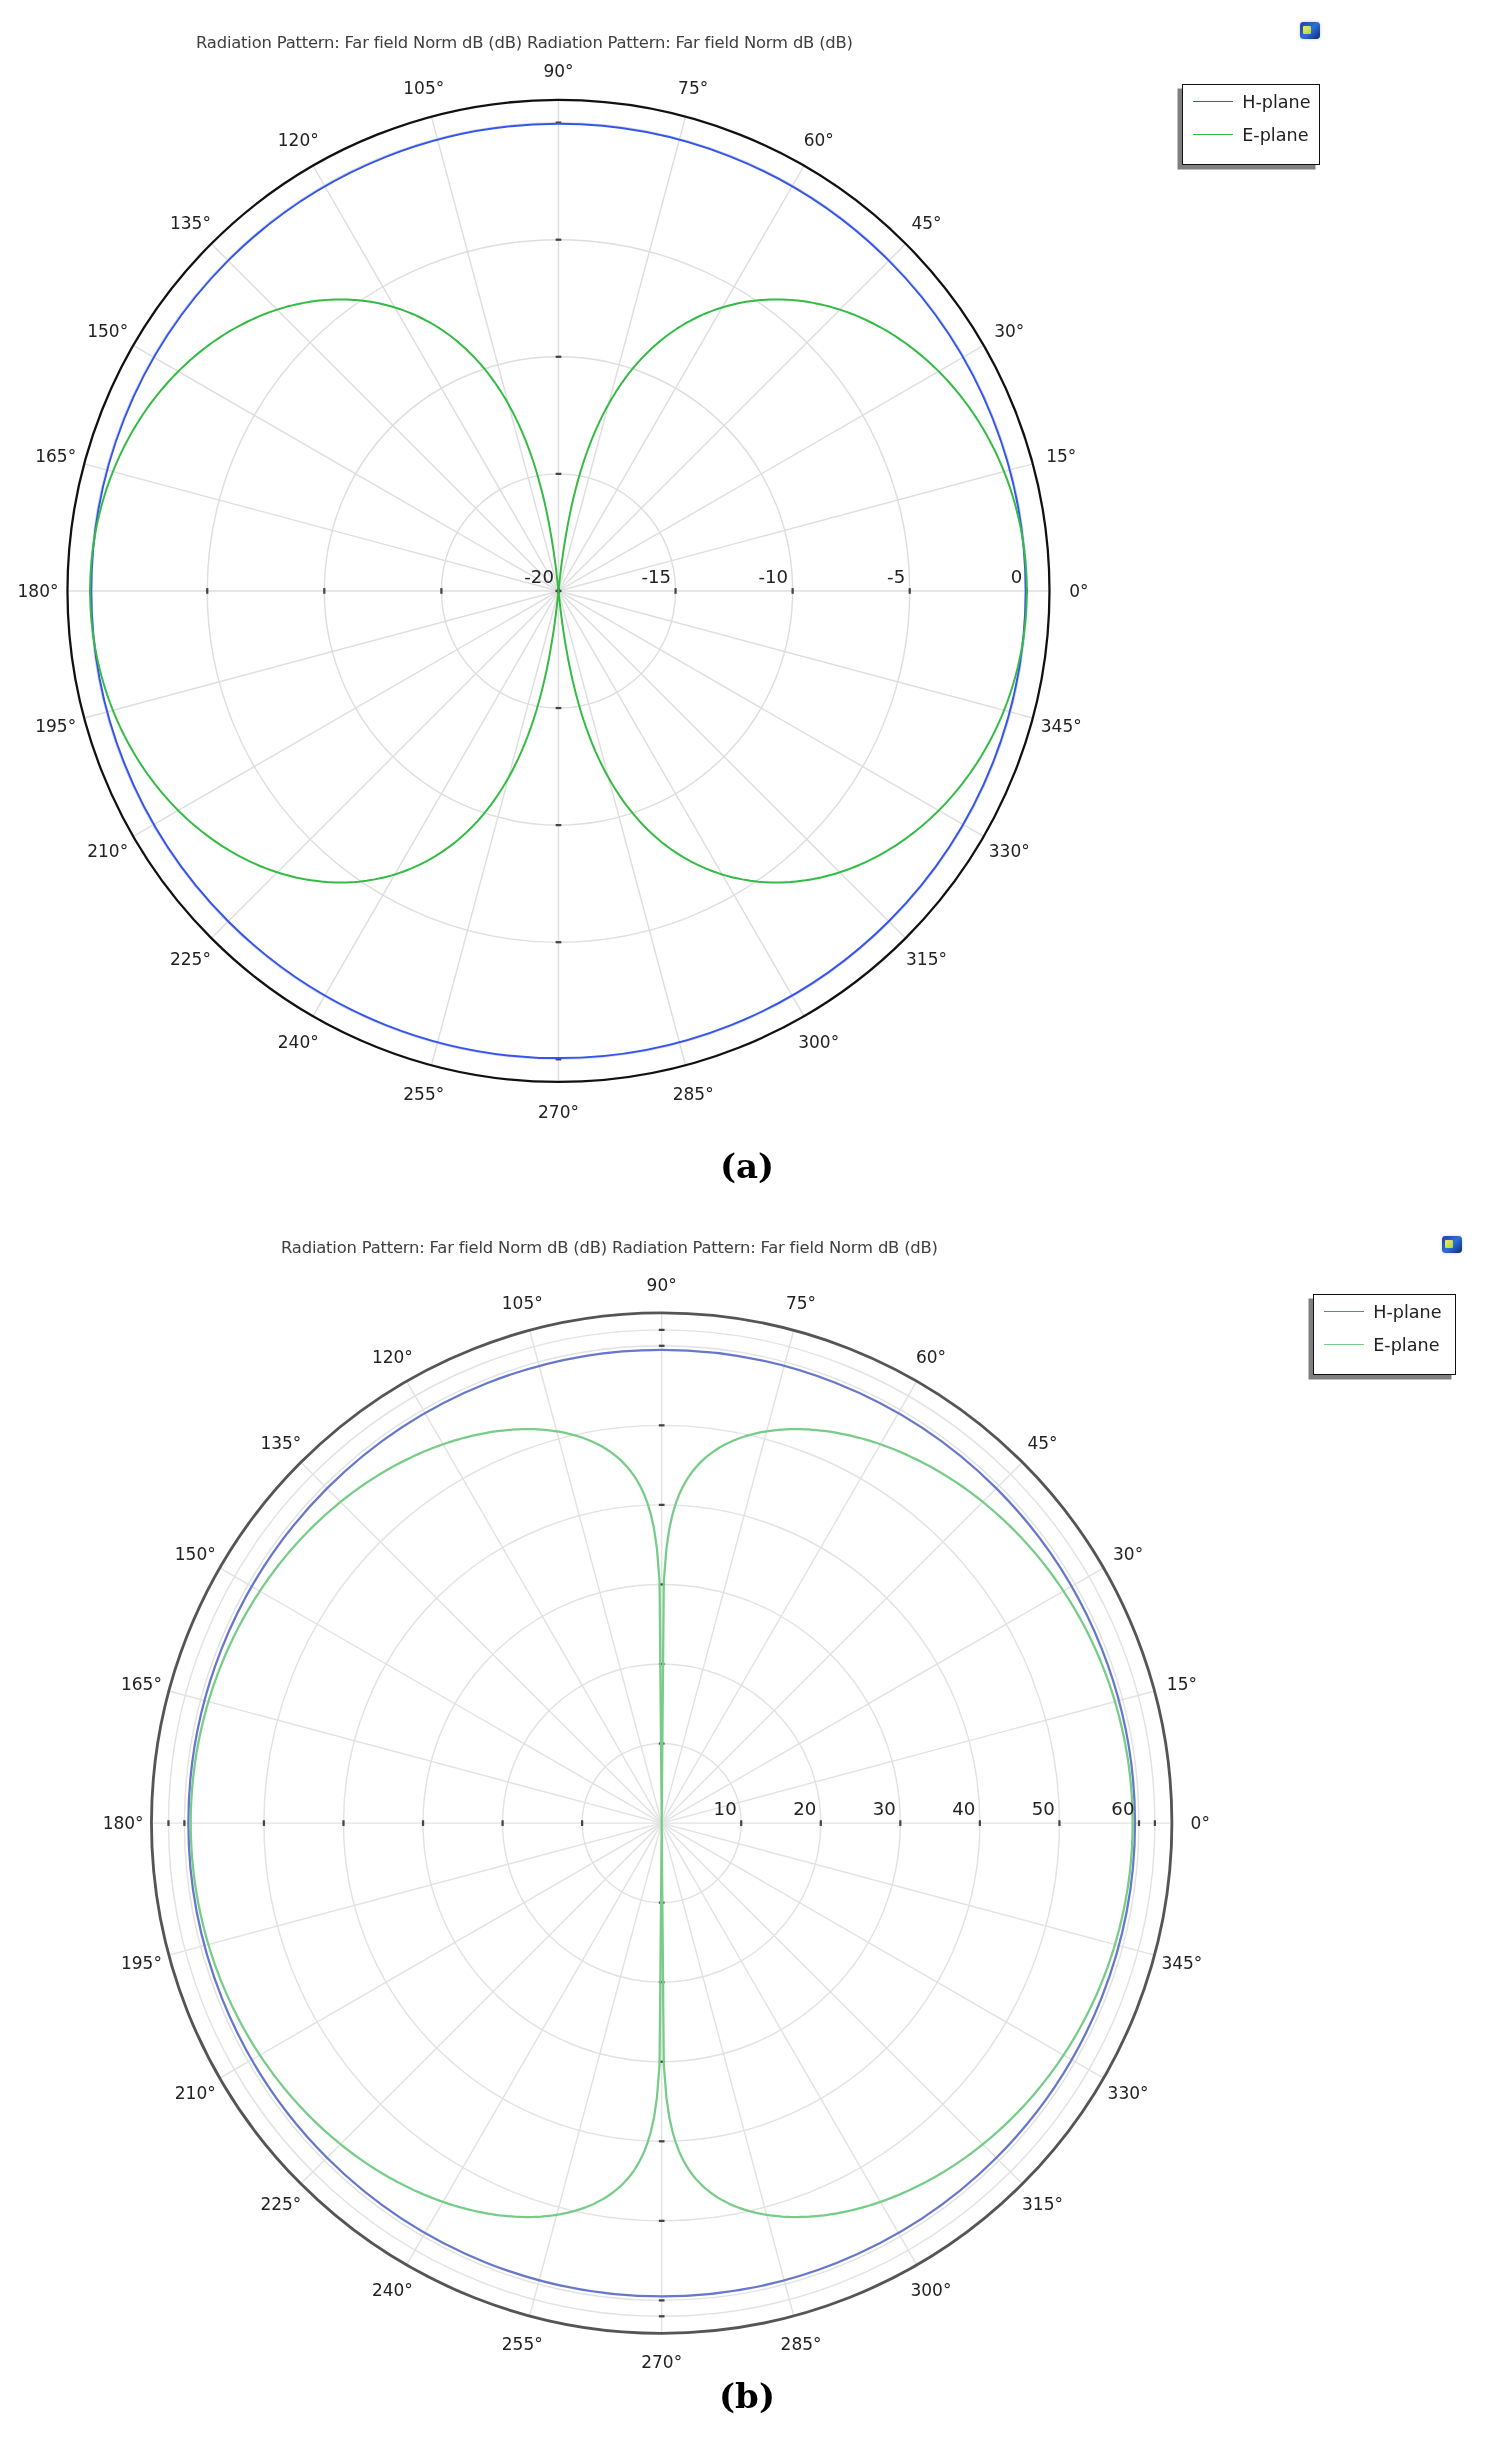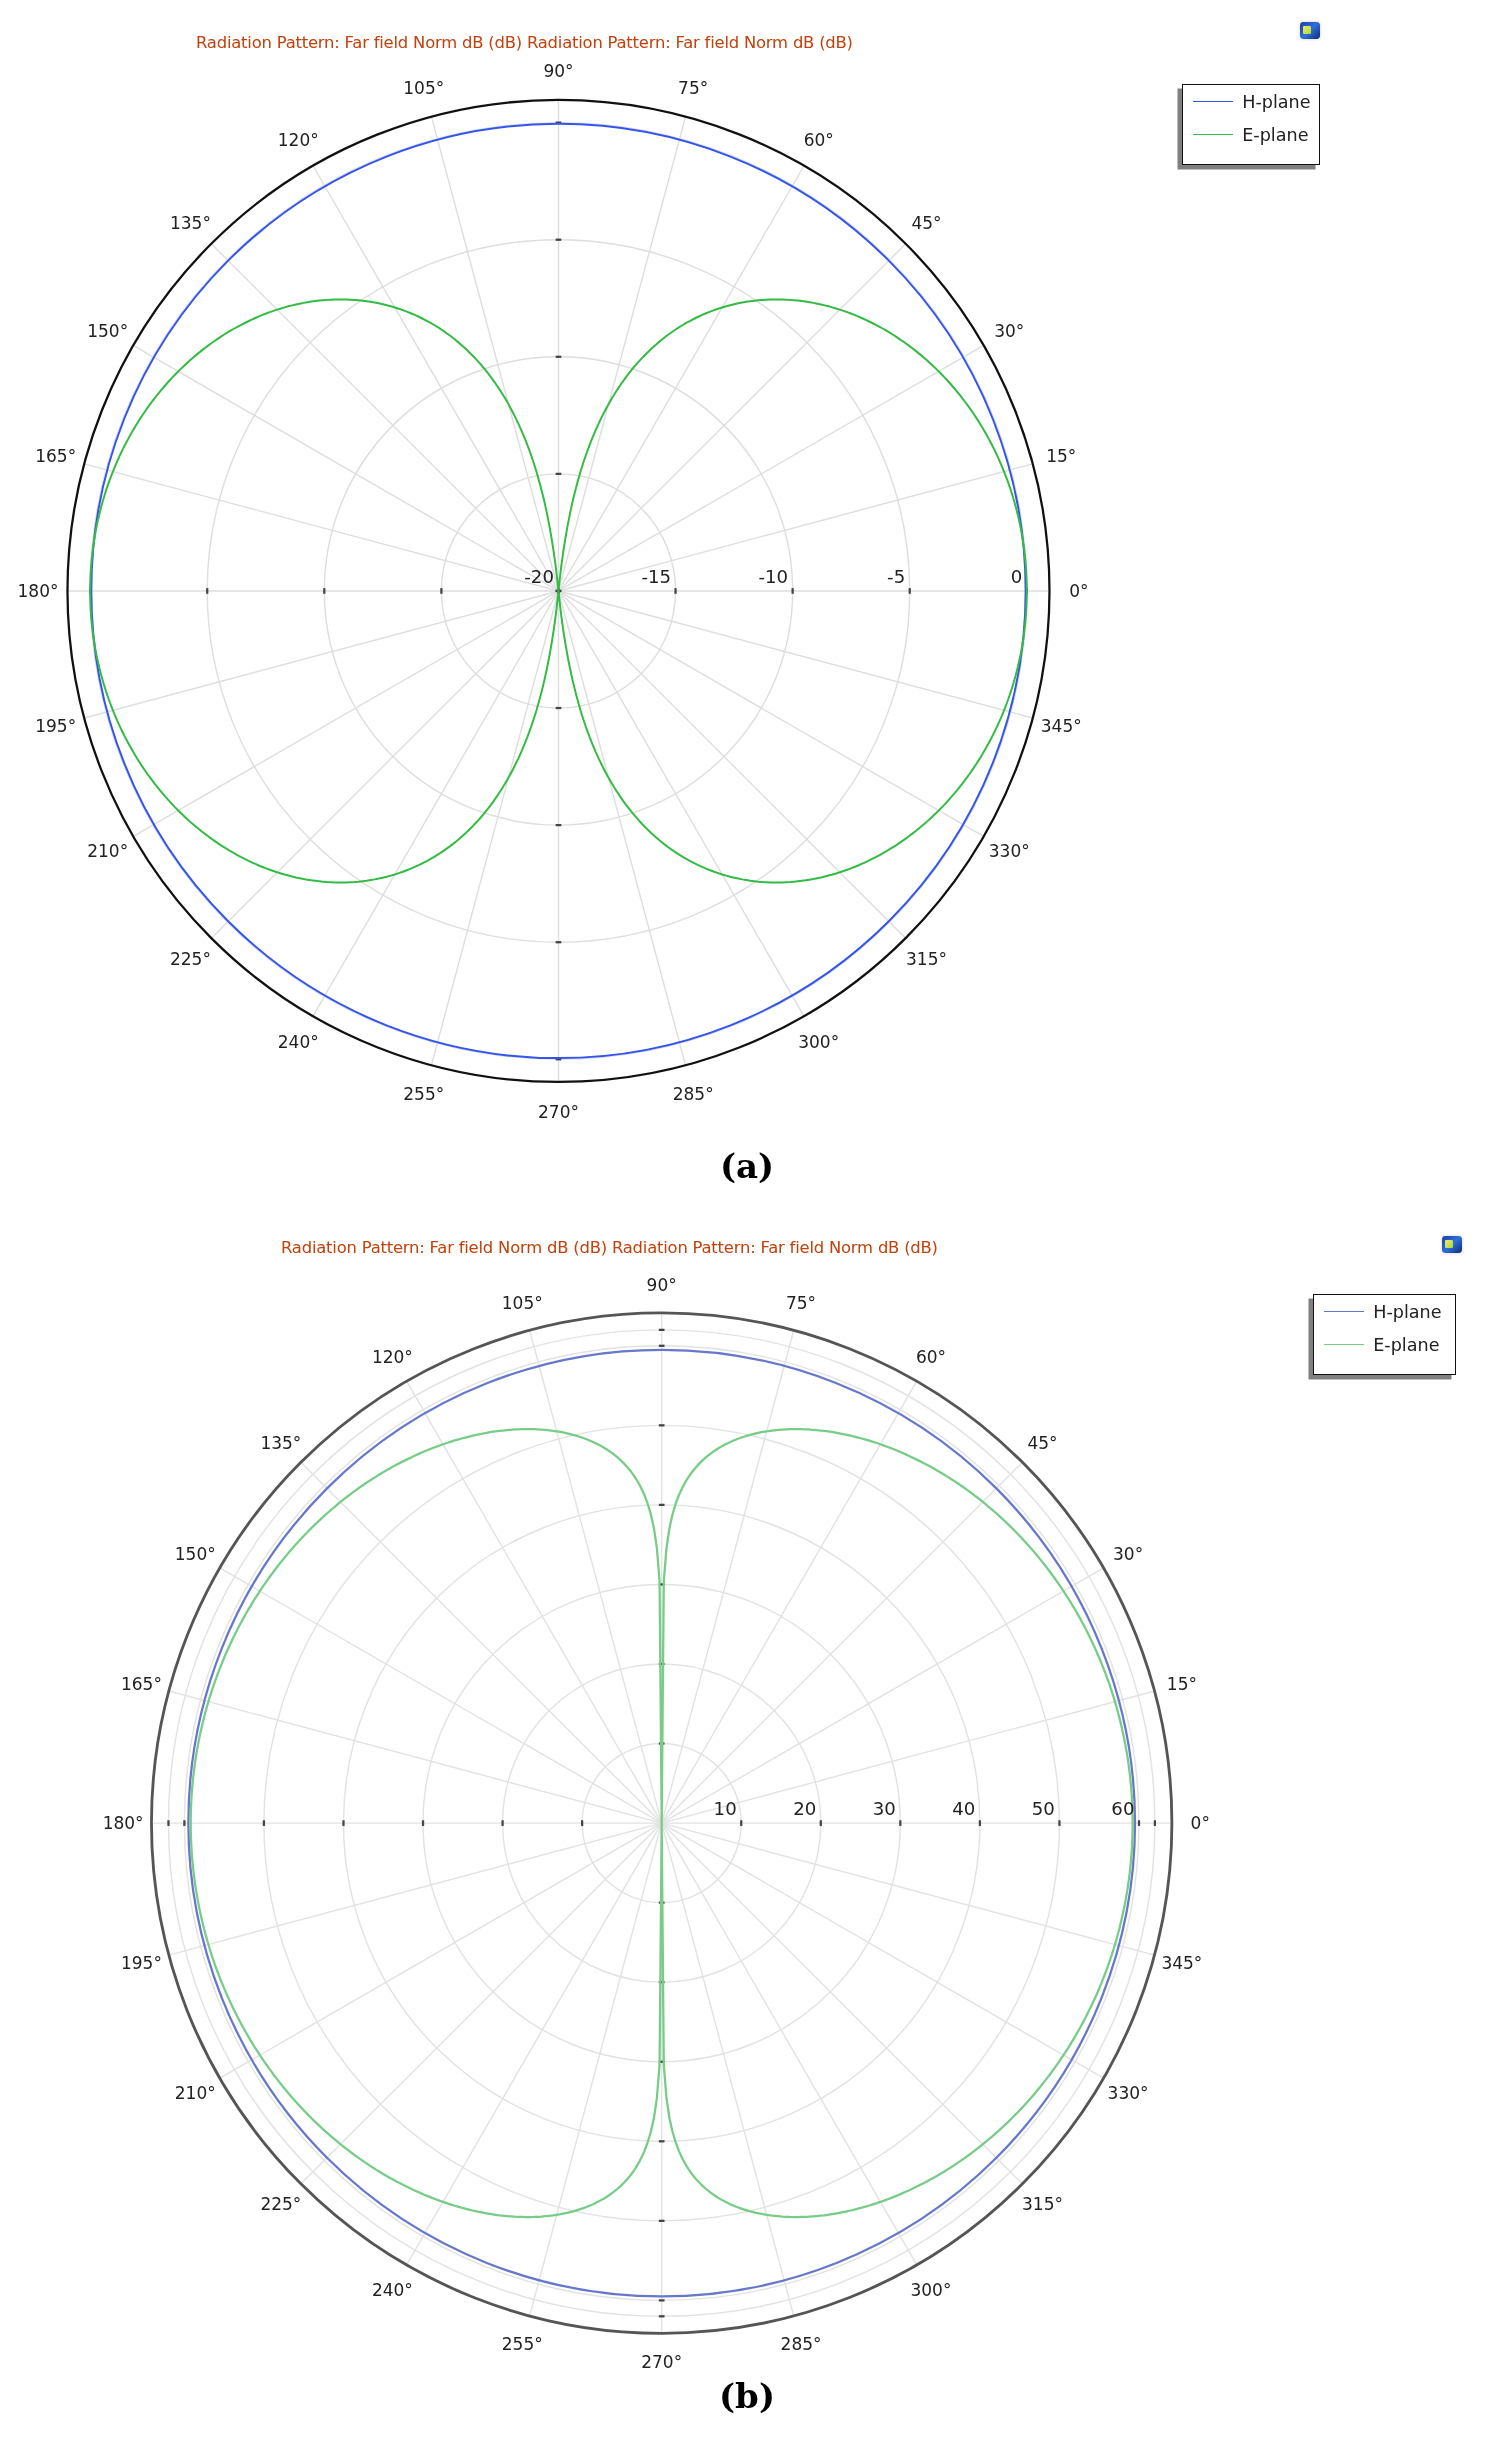--- a/index.html
+++ b/index.html
@@ -1,21 +1,21 @@
 <!DOCTYPE html>
 <html style="font-size:9px"><head>
 <meta charset="utf-8">
 <style>
   html, body { margin: 0; padding: 0; background: #ffffff; }
   body { width: 1494px; height: 2462px; position: relative; overflow: hidden;
          font-family: "DejaVu Sans", sans-serif; }
   .panel { position: absolute; left: 0; width: 1494px; }
   #panel-a { top: 0; height: 1225px; }
   #panel-b { top: 1225px; height: 1237px; }
-  .plot-title { position: absolute; font-size: 16.4px; color: #c2410c; white-space: nowrap; letter-spacing: -0.2px; }
+  .plot-title { position: absolute; font-size: 16.4px; color: #404040; white-space: nowrap; letter-spacing: -0.2px; }
   .snapshot-icon { position: absolute; width: 20.4px; height: 17px; border-radius: 3.4px;
       background: linear-gradient(135deg, #1a3fa8 0%, #2f6fd8 50%, #0d2a78 100%);
       box-shadow: 0 0 3.4px #ccc; }
   .snapshot-icon::after { content: ""; position: absolute; left: 3.4px; top: 4px; width: 8px; height: 8px;
       background: linear-gradient(135deg, #f5e85c, #a8d84a); border-radius: 1.1px; }
   .legend { position: absolute; background: #fff; border: 1.7px solid #111; box-shadow: -4.5px 4.5px 0 #808080; }
   .legend-row { display: flex; align-items: center; height: 33px; padding-left: 10.2px; text-align: right; }
   .legend-swatch { width: 40px; height: 1.7px; margin-right: 9px; }
   .legend-label { font-size: 17.6px; color: #222; }
   .caption { position: absolute; width: 1494px; text-align: center; font-family: "DejaVu Serif", serif;

